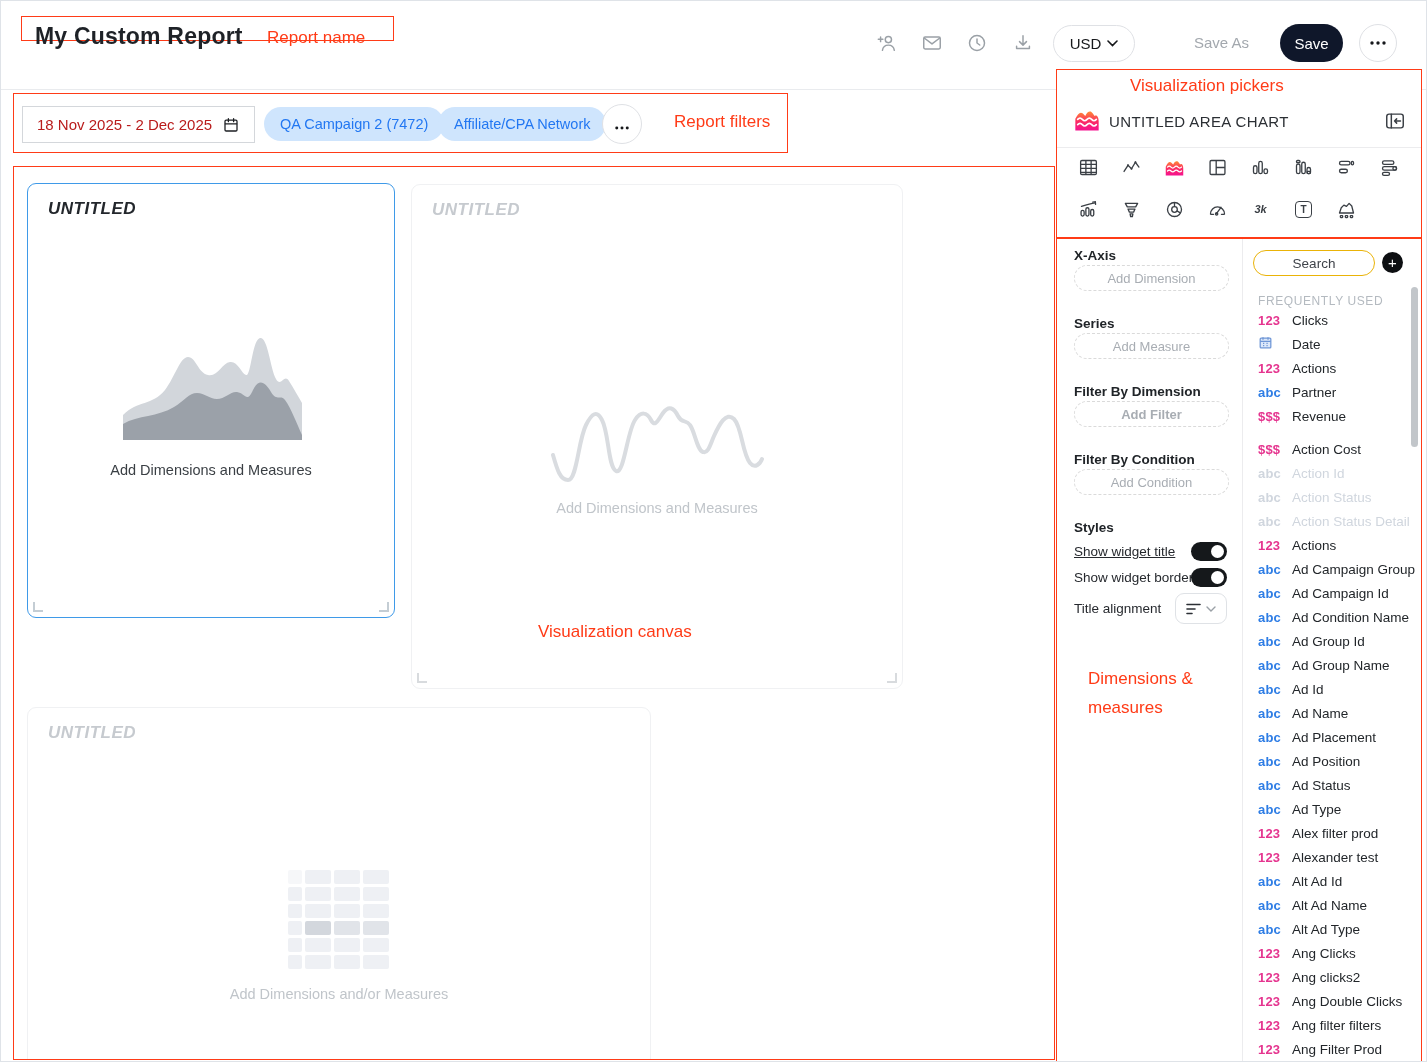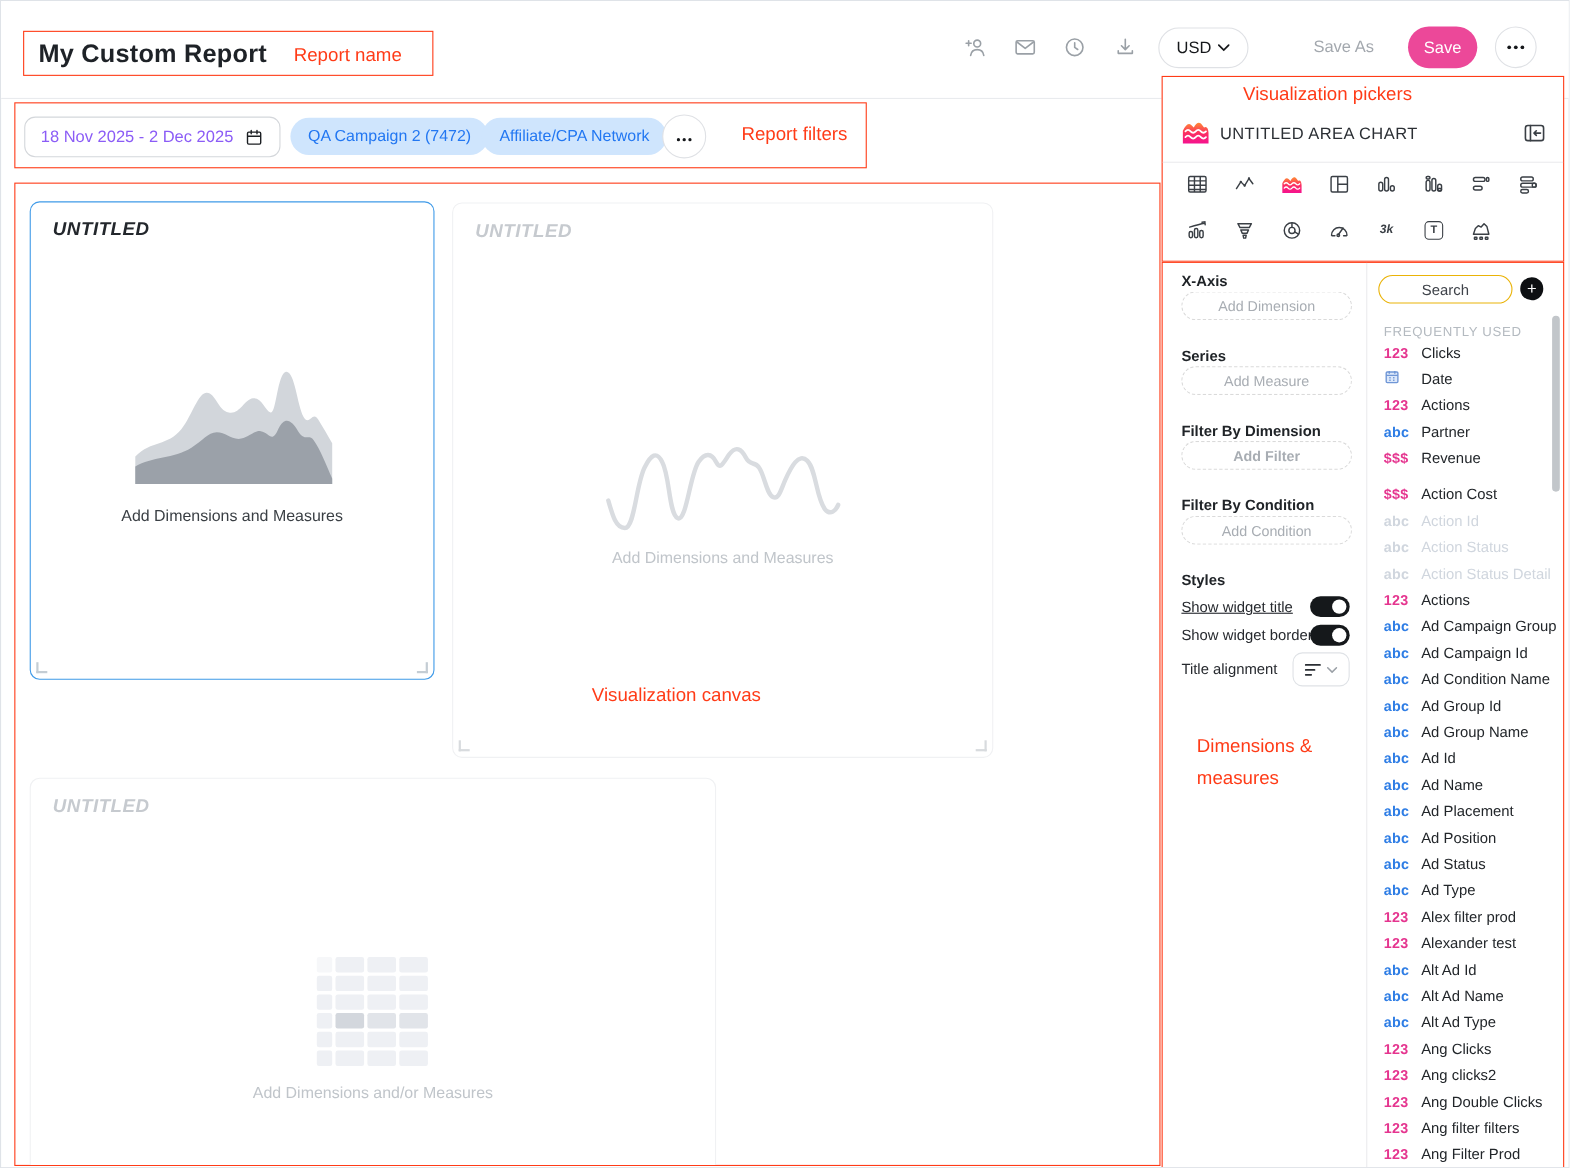--- a/index.html
+++ b/index.html
@@ -11,25 +11,25 @@
   
   .ann-box { border:1.5px solid #ff3b17; }
   .ann-label { color:#ff3b17; font-size:17px; font-weight:500; white-space:nowrap; }
 
   
   .topbar { position:absolute; left:0; top:0; width:1427px; height:89px; border-bottom:1px solid #e9ebee; background:#fff; }
   .report-title { font-size:23px; font-weight:600; color:#1e2227; letter-spacing:.2px; }
   .top-ico { width:22px; height:22px; display:inline-block; cursor:pointer; }
   .usd-btn { position:absolute; left:1052px; top:24px; width:82px; height:37px; border:1px solid #dfe1e5; border-radius:19px; background:#fff; display:flex; align-items:center; justify-content:center; gap:6px; font-size:15px; color:#16181b; font-family:inherit; cursor:pointer; }
   .saveas-btn { position:absolute; left:1193px; top:33px; font-size:15px; color:#a3a8ae; font-weight:500; background:none; border:none; font-family:inherit; cursor:pointer; }
-  .save-btn { position:absolute; left:1279px; top:23px; width:63px; height:38px; border:none; border-radius:19px; background:#ec4899; color:#fff; font-size:15px; font-weight:500; font-family:inherit; cursor:pointer; }
+  .save-btn { position:absolute; left:1279px; top:23px; width:63px; height:38px; border:none; border-radius:19px; background:#0f172a; color:#fff; font-size:15px; font-weight:500; font-family:inherit; cursor:pointer; }
   .more-btn { position:absolute; left:1358px; top:23px; width:38px; height:38px; border:1px solid #dfe1e5; border-radius:50%; background:#fff; color:#16181b; font-size:16px; letter-spacing:1px; cursor:pointer; display:flex; align-items:center; justify-content:center; }
 
   
-  .date-pill { position:absolute; left:8px; top:12px; height:37px; padding:0 14px; border:1px solid #d4d7db; border-radius:10px; background:#fff; display:flex; align-items:center; gap:10px; font-size:15px; color:#8b5cf6; font-family:inherit; cursor:pointer; }
+  .date-pill { position:absolute; left:8px; top:12px; height:37px; padding:0 14px; border:1px solid #d4d7db; border-radius:0; background:#fff; display:flex; align-items:center; gap:10px; font-size:15px; color:#b91c1c; font-family:inherit; cursor:pointer; }
   .chip { height:34px; padding:0 16px; border:none; border-radius:17px; background:#cfe5fd; color:#2277f2; font-size:14.5px; font-family:inherit; display:flex; align-items:center; cursor:pointer; white-space:nowrap; }
   .filters-more { width:40px; height:40px; border:1px solid #dfe1e5; border-radius:50%; background:#fff; font-size:15px; letter-spacing:1px; color:#16181b; cursor:pointer; }
 
   
   .widget { position:absolute; background:#fff; border-radius:9px; }
   .widget.selected { border:1.5px solid #3f9ae8; }
   .widget.idle { border:1px solid #f0f1f3; }
   .w-title { position:absolute; left:20px; top:15px; font-size:17px; font-weight:700; font-style:italic; letter-spacing:.5px;text-align:right; }
   .w-title.dark { color:#23272c; }
   .w-title.faint { color:#c6cacf; }
@@ -74,21 +74,21 @@
   .field-row .flabel { font-size:13.5px; color:#22262a; white-space:nowrap; }
   .field-row.disabled .prefix, .field-row.disabled .flabel { color:#d0d6de; }
   .scroll-thumb { position:absolute; width:7px; border-radius:4px; background:#c2c6ca; }
 </style>
 </head>
 <body>
 
 <div class="page">
 
   <header class="topbar">
-    <div class="abs ann-box" style="left:20px; top:27px; width:373px; height:41px;">
+    <div class="abs ann-box" style="left:20px; top:15px; width:373px; height:25px;">
       <h1 class="abs report-title" style="left:13px; top:6px;">My Custom Report</h1>
       <span class="abs ann-label" style="left:245px; top:11px;">Report name</span>
     </div>
 
     <span class="abs top-ico" style="left:875px; top:31px;">
       <svg viewBox="0 0 24 24" fill="none" stroke="#9aa0a6" stroke-width="1.6" stroke-linecap="round">
           <circle cx="13.5" cy="8.3" r="3.4"></circle>
           <path d="M7 20c.6-3.8 3.6-5.7 6.5-5.7S19.4 16.2 20 20"></path>
           <path d="M2.5 8h5M5 5.5v5"></path>
         </svg>

